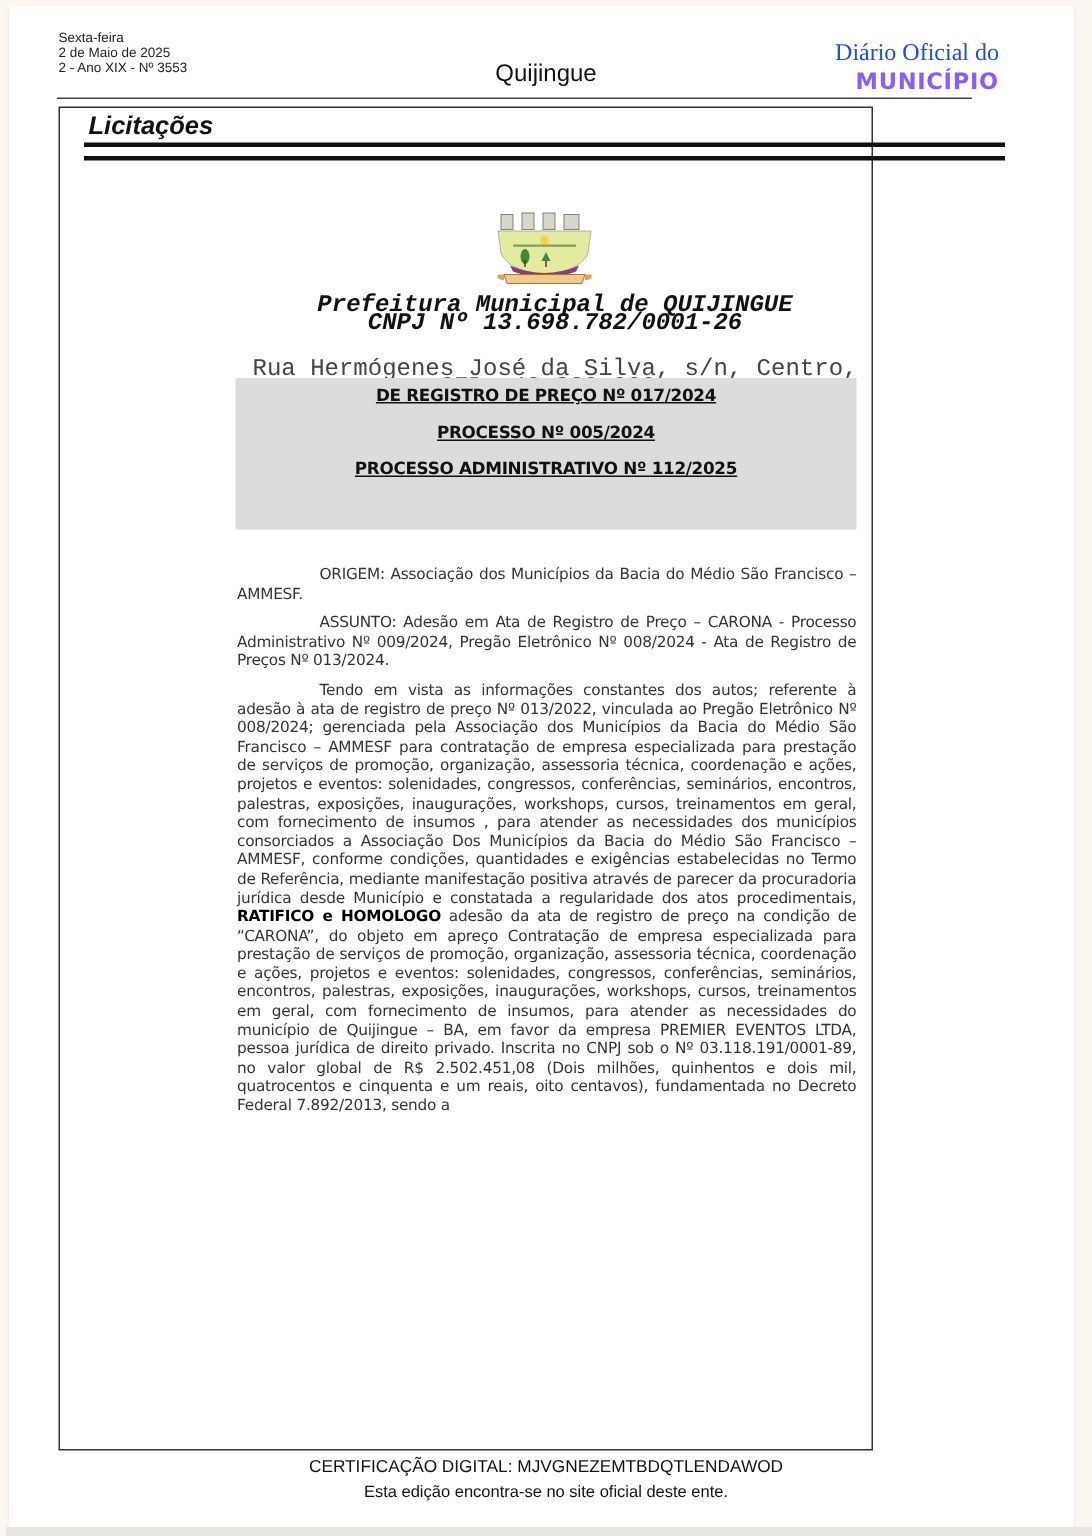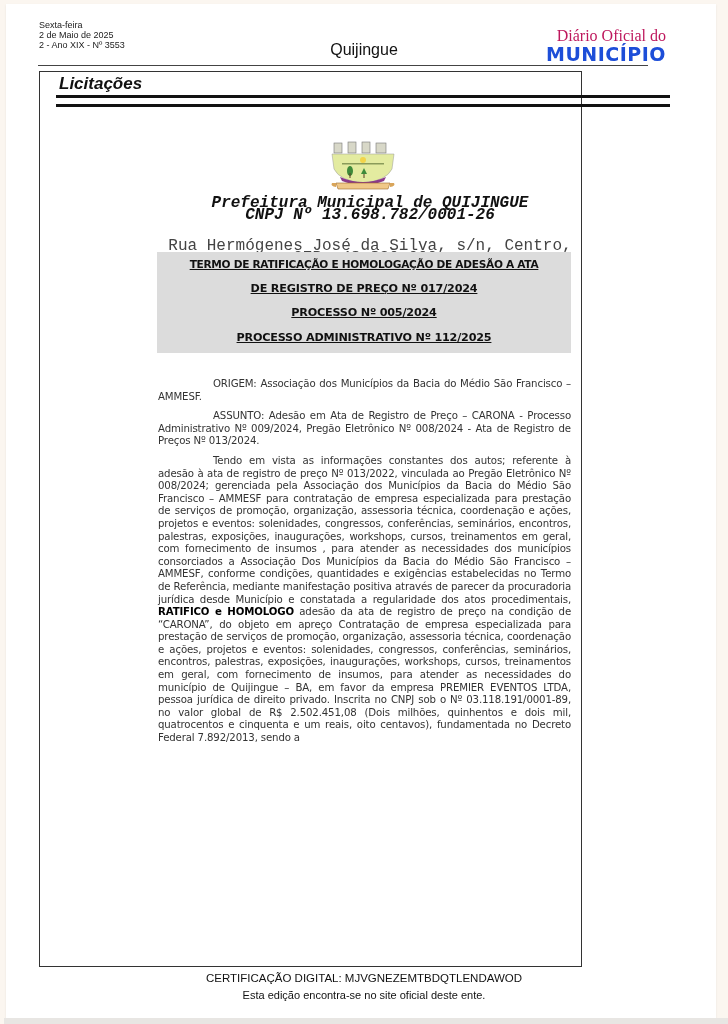--- a/index.html
+++ b/index.html
@@ -22,25 +22,25 @@
       font-size: 9px; line-height: 10px; color: #222;
     }
     .hdr-center {
       position: absolute; left: 0; width: 728px; top: 41px; text-align: center;
       font-size: 16px; color: #111;
     }
     .hdr-right {
       position: absolute; right: 62px; top: 28px; text-align: right;
     }
     .hdr-right .l1 {
-      font-family: "Liberation Serif", serif; font-size: 16px; color: #be185d; line-height: 16px;
+      font-family: "Liberation Serif", serif; font-size: 16px; color: #1d4ed8; line-height: 16px;
     }
     .hdr-right .l2 {
-      font-family: "DejaVu Sans", sans-serif; font-weight: bold; font-size: 19px; letter-spacing: 0.5px;
-      color: #1d4ed8; line-height: 20px;
+      font-family: "DejaVu Sans", sans-serif; font-weight: bold; font-size: 15px; letter-spacing: 0.5px;
+      color: #8b5cf6; line-height: 20px;
     }
     .hdr-rule {
       position: absolute; left: 38px; width: 286px; top: 65px; border-top: 1px solid #444;
     }
     .hdr-rule.full { width: 610px; }
     .frame {
       position: absolute; left: 39px; top: 71px; width: 543px; height: 896px;
       border: 1px solid #333; box-sizing: border-box;
     }
     .section-title {
@@ -126,21 +126,20 @@
   </svg>
 </div>
 
 <div class="pref">
   <div class="b">Prefeitura Municipal de QUIJINGUE</div>
   <div class="b">CNPJ Nº 13.698.782/0001-26</div>
   <div class="addr">Rua Hermógenes José da Silva, s/n, Centro, CEP: 48.830-000.</div>
 </div>
 
 <div class="title-box">
-  <div class="t1">TERMO DE RATIFICAÇÃO E HOMOLOGAÇÃO DE ADESÃO A ATA</div>
   <div>DE REGISTRO DE PREÇO Nº 017/2024</div>
   <div>PROCESSO Nº 005/2024</div>
   <div>PROCESSO ADMINISTRATIVO Nº 112/2025</div>
 </div>
 
 <div class="body-text">
   <p>ORIGEM: Associação dos Municípios da Bacia do Médio São Francisco – AMMESF.</p>
   <p>ASSUNTO: Adesão em Ata de Registro de Preço – CARONA - Processo Administrativo Nº 009/2024, Pregão Eletrônico Nº 008/2024 - Ata de Registro de Preços Nº 013/2024.</p>
   <p><span>Tendo em vista as informações constantes dos autos; referente à adesão à ata de registro de preço Nº 013/2022, vinculada ao Pregão Eletrônico Nº 008/2024; gerenciada pela Associação dos Municípios da Bacia do Médio São Francisco – AMMESF para contratação de empresa especializada para prestação de serviços de promoção, organização, assessoria técnica, coordenação e ações, projetos e eventos: solenidades, congressos, conferências, seminários, encontros, palestras, exposições, inaugurações, workshops, cursos, treinamentos em geral, com fornecimento de insumos , para atender as necessidades dos municípios consorciados a Associação Dos Municípios da Bacia do Médio São Francisco – AMMESF, conforme condições, quantidades e exigências estabelecidas no Termo de Referência, mediante manifestação positiva através de parecer da procuradoria jurídica desde Município e constatada a regularidade dos atos procedimentais, </span><b>RATIFICO e HOMOLOGO</b><span> adesão da ata de registro de preço na condição de “CARONA”, do objeto em apreço Contratação de empresa especializada para prestação de serviços de promoção, organização, assessoria técnica, coordenação e ações, projetos e eventos: solenidades, congressos, conferências, seminários, encontros, palestras, exposições, inaugurações, workshops, cursos, treinamentos em geral, com fornecimento de insumos, para atender as necessidades do município de Quijingue – BA, em favor da empresa PREMIER EVENTOS LTDA, pessoa jurídica de direito privado. Inscrita no CNPJ sob o Nº 03.118.191/0001-89, no valor global de R$ 2.502.451,08 (Dois milhões, quinhentos e dois mil, quatrocentos e cinquenta e um reais, oito centavos), fundamentada no Decreto Federal 7.892/2013, sendo a</span></p>
 </div>

